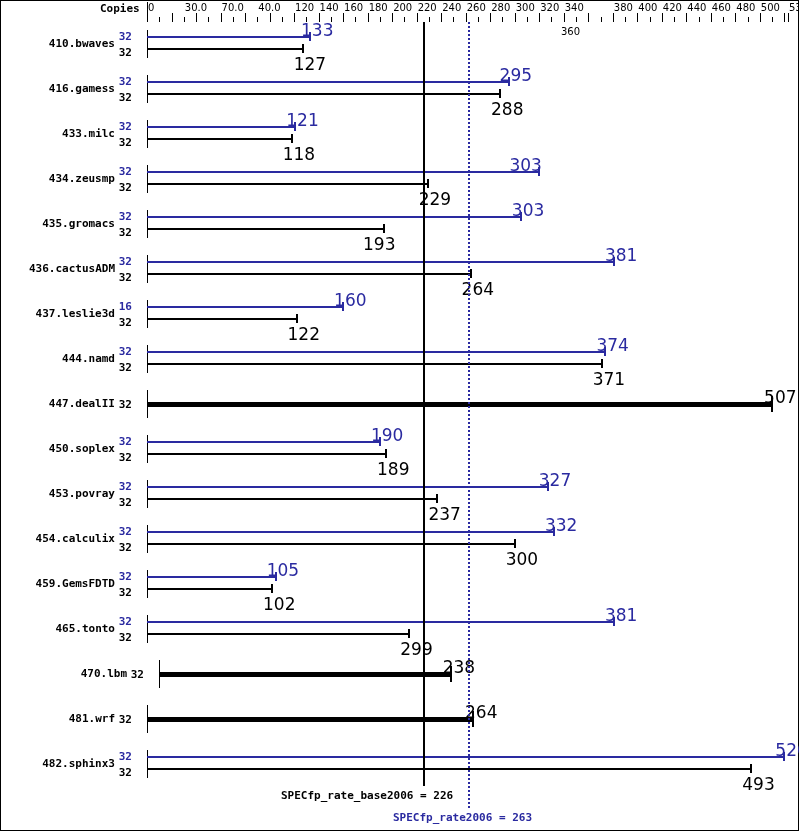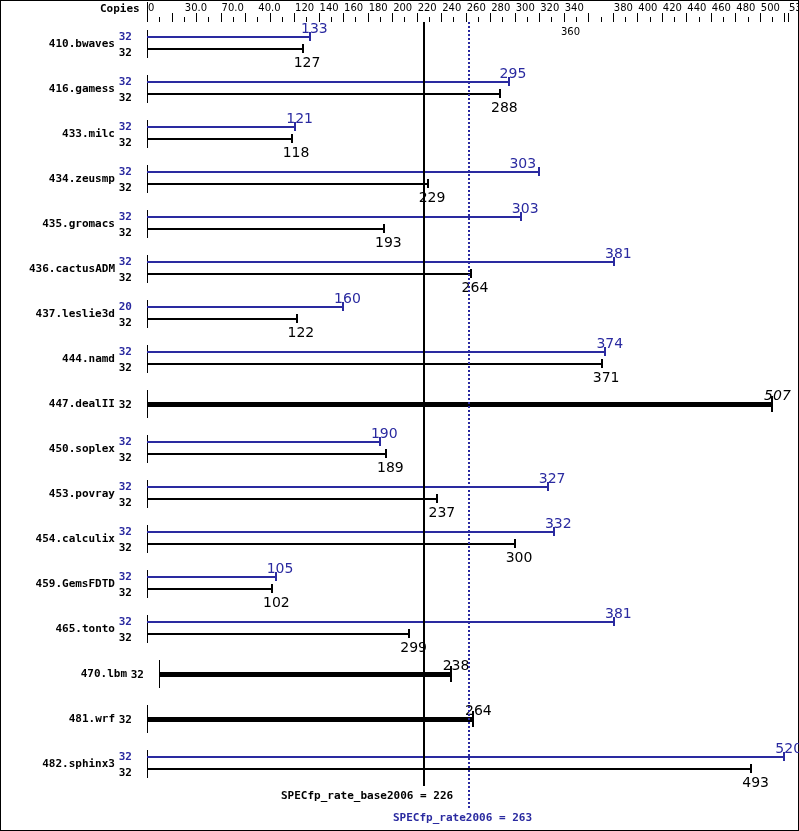--- a/index.html
+++ b/index.html
@@ -15,21 +15,21 @@
                  font-family:"DejaVu Sans Mono",monospace; text-align:right; }
   .copies { position:absolute; right:667px; font-size:11px; font-weight:bold; white-space:nowrap;
             font-family:"DejaVu Sans Mono",monospace; }
   .copies.peak { color:#2a2aa0; }
   .copies.base { color:#000; }
   .bar { position:absolute; height:2px; }
   .bar.peak { background:#2a2aa0; }
   .bar.base { background:#000; }
   .bar.thick { height:5px; background:#000; }
   .endcap { position:absolute; width:2px; }
-  .val { position:absolute; font-size:14px; white-space:nowrap; font-family:"DejaVu Sans",sans-serif; }
+  .val { position:absolute; font-size:17px; white-space:nowrap; font-family:"DejaVu Sans",sans-serif; }
   .val.peak { color:#2a2aa0; }
   .val.base { color:#000; }
   .axis-start { position:absolute; width:1px; background:#000; }
   .ref-base { position:absolute; width:2px; background:#000; }
   .ref-peak { position:absolute; width:0; border-left:2px dotted #2a2aa0; }
   .summary { position:absolute; font-size:11px; font-weight:bold; white-space:nowrap;
              font-family:"DejaVu Sans Mono",monospace; }
 </style>
 </head>
 <body>
@@ -170,38 +170,38 @@
       <div class="" style="position: absolute; left: 0px; top: 210px; width: 799px; height: 45px;">
         <div class="bench-label" style="top: 7px;">435.gromacs</div>
         <div class="axis-start" style="left: 147px; top: 0px; height: 28px;"></div>
         <div class="copies peak" style="top: 0px;">32</div>
         <div class="copies base" style="top: 16px;">32</div>
         <div class="bar peak" style="left: 147px; top: 6px; width: 373.839px;"></div>
         <div class="endcap" style="left: 519.838px; top: 2px; height: 9px; background: rgb(42, 42, 160);"></div>
         <div class="val peak" style="left: 511.839px; top: -10px;">303</div>
         <div class="bar base" style="left: 147px; top: 18px; width: 236.56px;"></div>
         <div class="endcap" style="left: 382.56px; top: 14px; height: 9px; background: rgb(0, 0, 0);"></div>
-        <div class="val base" style="left: 375px; top: 24px;">193</div>
+        <div class="val base" style="left: 363px; top: 24px;">193</div>
       </div>
       <div class="" style="position: absolute; left: 0px; top: 255px; width: 799px; height: 45px;">
         <div class="bench-label" style="top: 7px;">436.cactusADM</div>
         <div class="axis-start" style="left: 147px; top: 0px; height: 28px;"></div>
         <div class="copies peak" style="top: 0px;">32</div>
         <div class="copies base" style="top: 16px;">32</div>
         <div class="bar peak" style="left: 147px; top: 6px; width: 466.992px;"></div>
         <div class="endcap" style="left: 612.992px; top: 2px; height: 9px; background: rgb(42, 42, 160);"></div>
         <div class="val peak" style="left: 604.992px; top: -10px;">381</div>
         <div class="bar base" style="left: 147px; top: 18px; width: 323.585px;"></div>
         <div class="endcap" style="left: 469.585px; top: 14px; height: 9px; background: rgb(0, 0, 0);"></div>
         <div class="val base" style="left: 461.585px; top: 24px;">264</div>
       </div>
       <div class="" style="position: absolute; left: 0px; top: 300px; width: 799px; height: 45px;">
         <div class="bench-label" style="top: 7px;">437.leslie3d</div>
         <div class="axis-start" style="left: 147px; top: 0px; height: 28px;"></div>
-        <div class="copies peak" style="top: 0px;">20</div>
+        <div class="copies peak" style="top: 0px;">16</div>
         <div class="copies base" style="top: 16px;">32</div>
         <div class="bar peak" style="left: 147px; top: 6px; width: 196.112px;"></div>
         <div class="endcap" style="left: 342.112px; top: 2px; height: 9px; background: rgb(42, 42, 160);"></div>
         <div class="val peak" style="left: 334.112px; top: -10px;">160</div>
         <div class="bar base" style="left: 147px; top: 18px; width: 149.535px;"></div>
         <div class="endcap" style="left: 295.535px; top: 14px; height: 9px; background: rgb(0, 0, 0);"></div>
         <div class="val base" style="left: 287.535px; top: 24px;">122</div>
       </div>
       <div class="" style="position: absolute; left: 0px; top: 345px; width: 799px; height: 45px;">
         <div class="bench-label" style="top: 7px;">444.namd</div>
@@ -214,21 +214,21 @@
         <div class="bar base" style="left: 147px; top: 18px; width: 454.735px;"></div>
         <div class="endcap" style="left: 600.735px; top: 14px; height: 9px; background: rgb(0, 0, 0);"></div>
         <div class="val base" style="left: 592.735px; top: 24px;">371</div>
       </div>
       <div class="" style="position: absolute; left: 0px; top: 390px; width: 799px; height: 45px;">
         <div class="bench-label" style="top: 7px;">447.dealII</div>
         <div class="axis-start" style="left: 147px; top: 0px; height: 28px;"></div>
         <div class="copies base" style="top: 8px;">32</div>
         <div class="bar thick" style="left: 147px; top: 12px; width: 625.107px;"></div>
         <div class="endcap" style="left: 771.107px; top: 6px; height: 16px; background: rgb(0, 0, 0);"></div>
-        <div class="val base" style="left: 764.107px; top: -3px; font-style: italic;">507</div>
+        <div class="val base" style="left: 764.107px; top: -3px;">507</div>
       </div>
       <div class="" style="position: absolute; left: 0px; top: 435px; width: 799px; height: 45px;">
         <div class="bench-label" style="top: 7px;">450.soplex</div>
         <div class="axis-start" style="left: 147px; top: 0px; height: 28px;"></div>
         <div class="copies peak" style="top: 0px;">32</div>
         <div class="copies base" style="top: 16px;">32</div>
         <div class="bar peak" style="left: 147px; top: 6px; width: 232.883px;"></div>
         <div class="endcap" style="left: 378.883px; top: 2px; height: 9px; background: rgb(42, 42, 160);"></div>
         <div class="val peak" style="left: 370.883px; top: -10px;">190</div>
         <div class="bar base" style="left: 147px; top: 18px; width: 239.012px;"></div>

